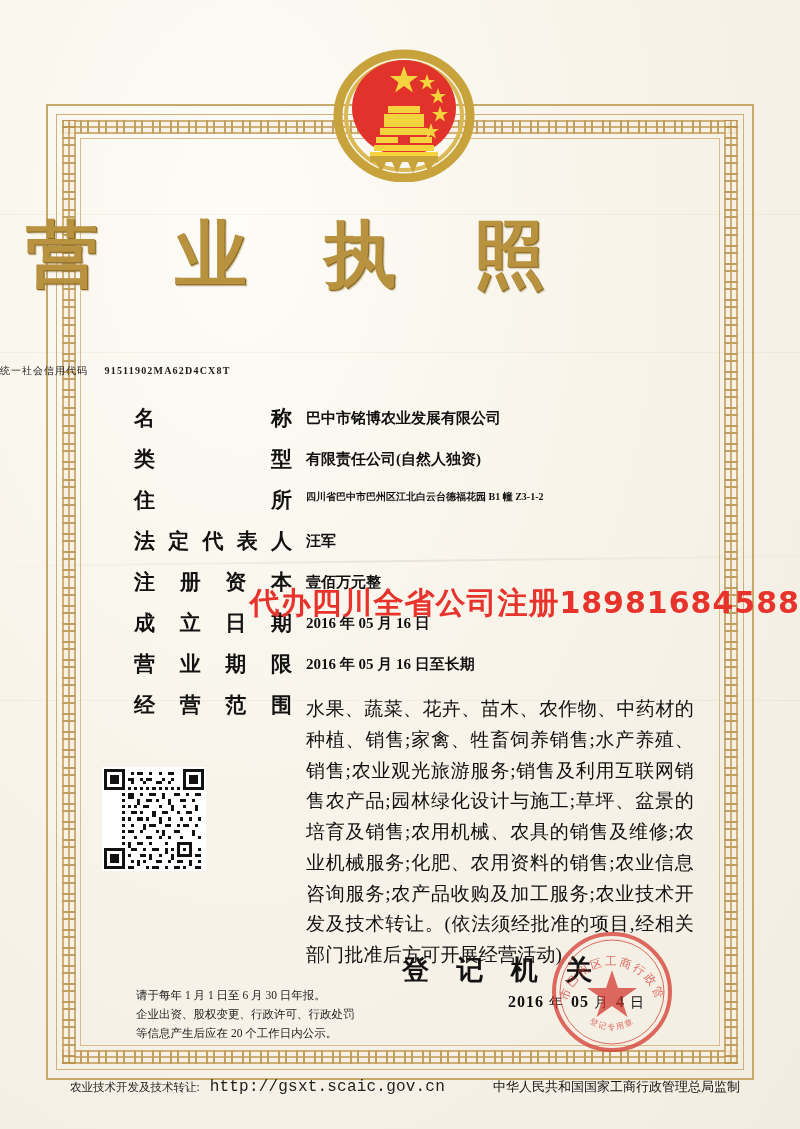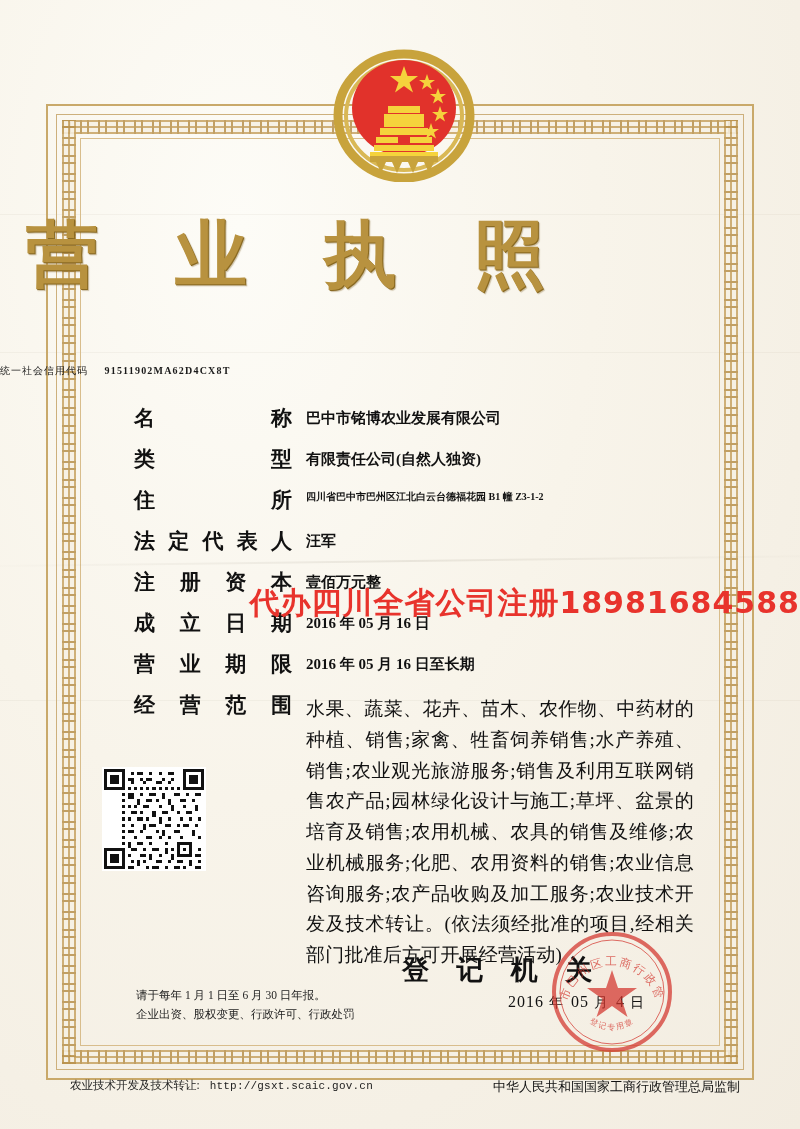--- a/index.html
+++ b/index.html
@@ -211,21 +211,21 @@
   }
   .registry-date {
     position: absolute;
     left: 508px;
     top: 993px;
     font-size: 16px;
     color: #111;
     letter-spacing: 1px;
     font-family: "Liberation Serif", serif;
   }
-  .registry-date .num { font-weight: normal; }
+  .registry-date .num { font-weight: bold; }
   .registry-date .unit { font-size: 14px; margin: 0 7px 0 5px; }
 
   
   .seal {
     position: absolute;
     left: 548px;
     top: 928px;
     width: 128px;
     height: 128px;
     opacity: 0.72;
@@ -249,21 +249,21 @@
     position: absolute;
     left: 70px;
     top: 1078px;
     font-size: 11.5px;
     color: #222;
     font-family: "Liberation Serif", serif;
   }
   .footer-left .url {
     margin-left: 10px;
     font-family: "Liberation Mono", monospace;
-    font-size: 11px;
+    font-size: 16px;
     letter-spacing: 0.2px;
   }
   .footer-right {
     position: absolute;
     right: 60px;
     top: 1078px;
     font-size: 13px;
     color: #111;
     font-family: "Liberation Serif", serif;
   }
@@ -580,20 +580,21 @@
         <rect x="23" y="32" width="2" height="1"></rect>
           <rect x="26" y="32" width="1" height="1"></rect>
         <rect x="30" y="32" width="2" height="1"></rect>
       </g>
     </svg>
   </div>
 
   <div class="notes">
     <div>请于每年 1 月 1 日至 6 月 30 日年报。</div>
     <div>企业出资、股权变更、行政许可、行政处罚</div>
+    <div>等信息产生后应在 20 个工作日内公示。</div>
   </div>
 
   <div class="registry-title">登 记 机 关</div>
   <div class="registry-date">
     <span class="num">2016</span><span class="unit">年</span><span class="num">05</span><span class="unit">月</span><span class="num">4</span><span class="unit">日</span>
   </div>
 
   <div class="seal">
     <svg width="128" height="128" viewBox="0 0 128 128">
       <circle cx="64" cy="64" r="58" fill="none" stroke="#d3342c" stroke-width="4"></circle>

